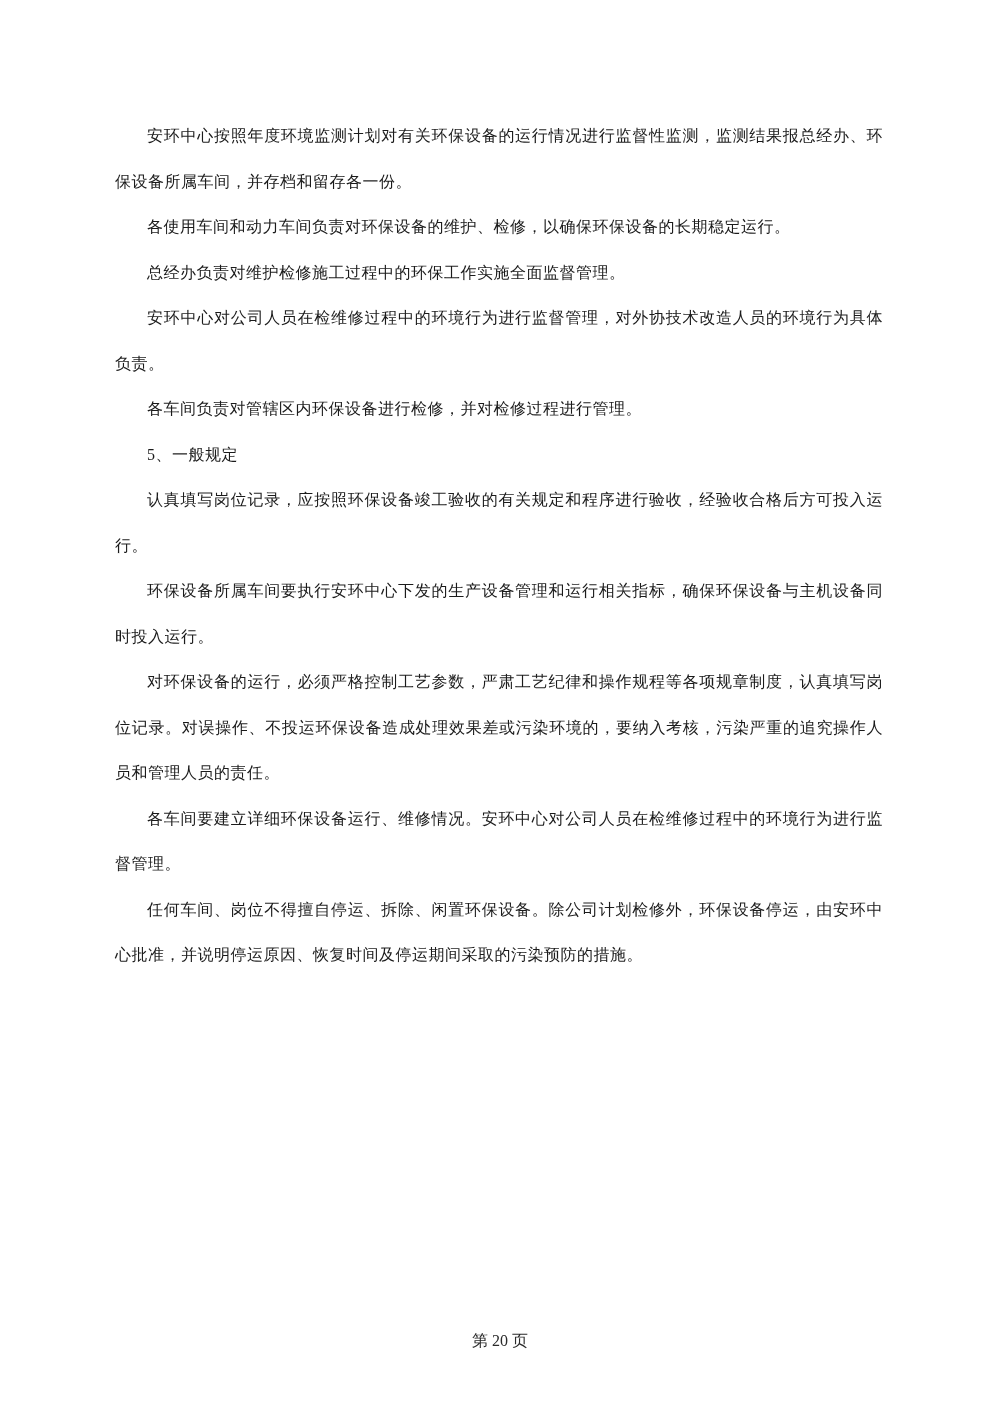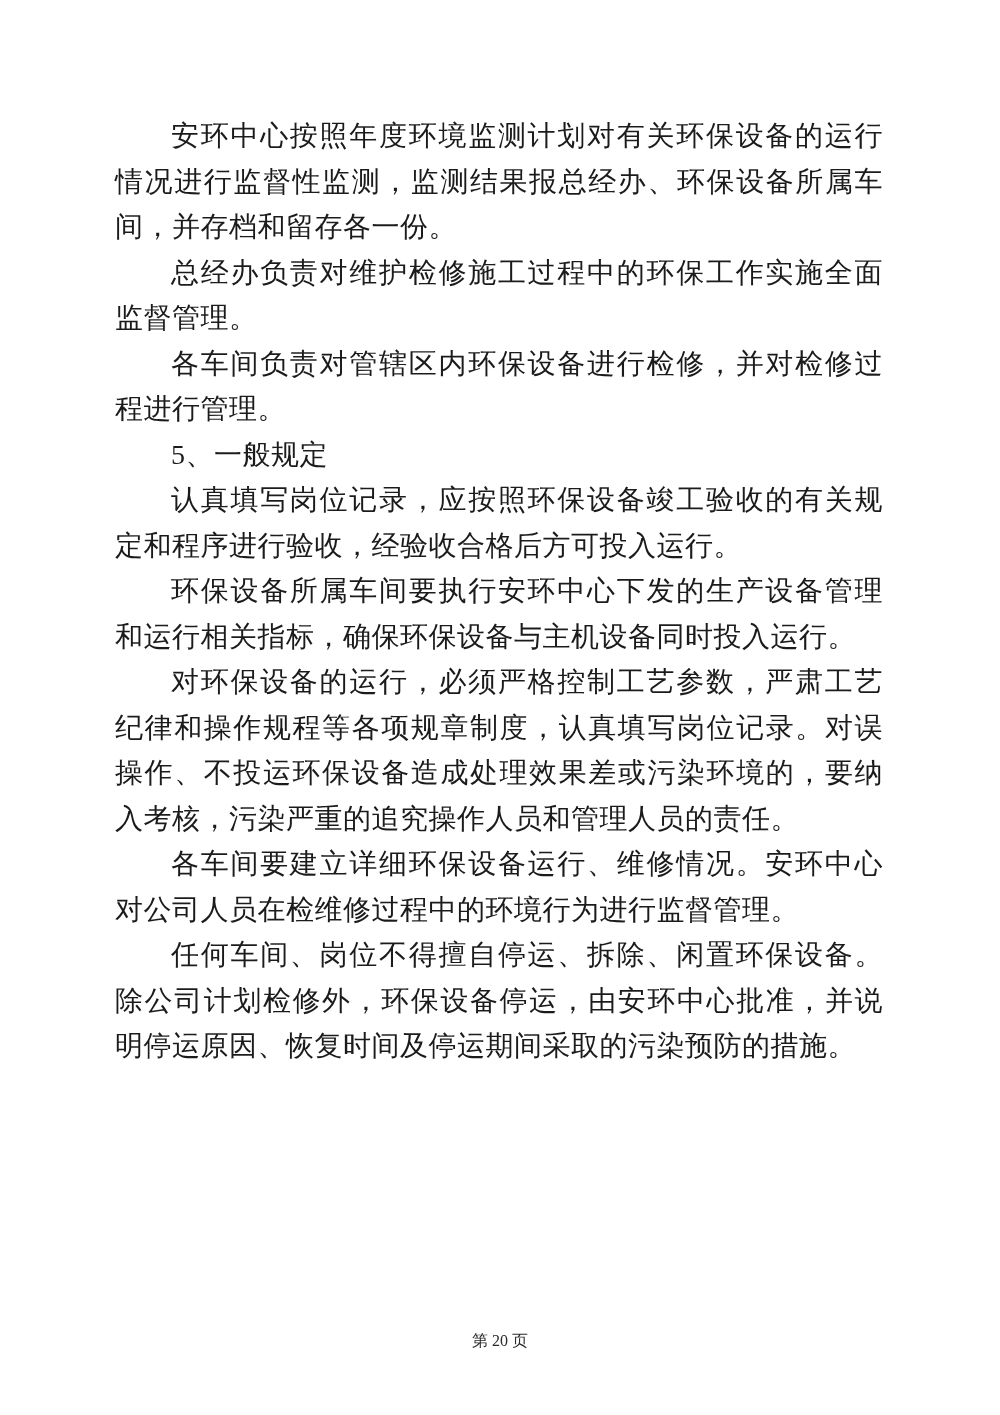--- a/index.html
+++ b/index.html
@@ -13,21 +13,21 @@
     height: 1415px;
     background: #ffffff;
     overflow: hidden;
     font-family: "Liberation Serif", "DejaVu Serif", serif;
   }
   .content {
     position: absolute;
     left: 115px;
     top: 113px;
     width: 768px;
-    font-size: 28px;
+    font-size: 16px;
     line-height: 45.5px;
     text-align: justify;
     text-justify: inter-character;
     letter-spacing: 0.5px;
   }
   .content p {
     margin: 0;
     padding: 0;
     text-indent: 2em;
   }
@@ -40,21 +40,23 @@
     font-size: 16px;
     line-height: 24px;
   }
 </style>
 </head>
 <body>
 
 <div class="page" style="background: rgb(255, 255, 255); color: rgb(27, 27, 27);">
   <div class="content" id="doc-body">
       <p>安环中心按照年度环境监测计划对有关环保设备的运行情况进行监督性监测，监测结果报总经办、环保设备所属车间，并存档和留存各一份。</p>
+      <p>各使用车间和动力车间负责对环保设备的维护、检修，以确保环保设备的长期稳定运行。</p>
       <p>总经办负责对维护检修施工过程中的环保工作实施全面监督管理。</p>
+      <p>安环中心对公司人员在检维修过程中的环境行为进行监督管理，对外协技术改造人员的环境行为具体负责。</p>
       <p>各车间负责对管辖区内环保设备进行检修，并对检修过程进行管理。</p>
       <p>5、一般规定</p>
       <p>认真填写岗位记录，应按照环保设备竣工验收的有关规定和程序进行验收，经验收合格后方可投入运行。</p>
       <p>环保设备所属车间要执行安环中心下发的生产设备管理和运行相关指标，确保环保设备与主机设备同时投入运行。</p>
       <p>对环保设备的运行，必须严格控制工艺参数，严肃工艺纪律和操作规程等各项规章制度，认真填写岗位记录。对误操作、不投运环保设备造成处理效果差或污染环境的，要纳入考核，污染严重的追究操作人员和管理人员的责任。</p>
       <p>各车间要建立详细环保设备运行、维修情况。安环中心对公司人员在检维修过程中的环境行为进行监督管理。</p>
       <p>任何车间、岗位不得擅自停运、拆除、闲置环保设备。除公司计划检修外，环保设备停运，由安环中心批准，并说明停运原因、恢复时间及停运期间采取的污染预防的措施。</p>
     </div>
   <div class="footer" style="color: rgb(42, 42, 42);">
     <span>第 20 页</span>

